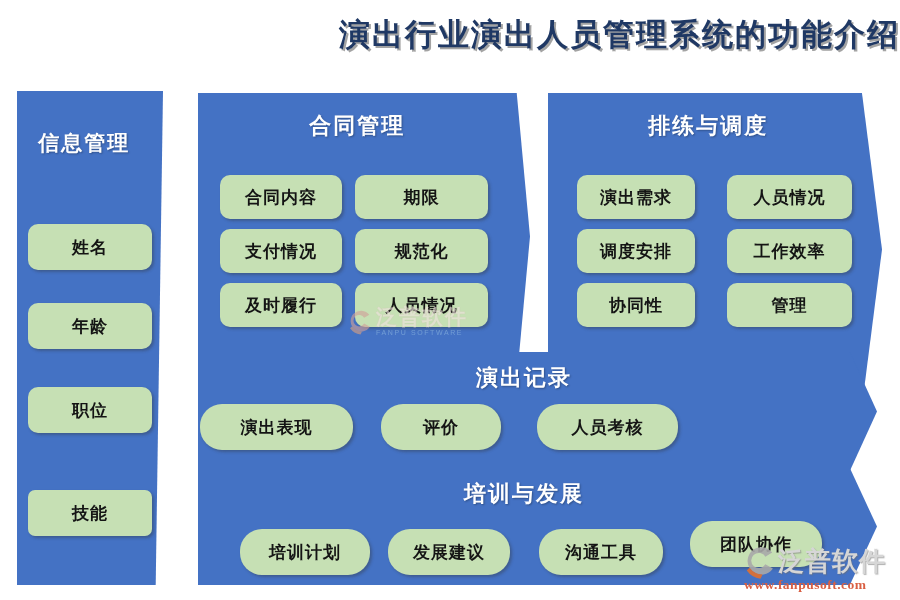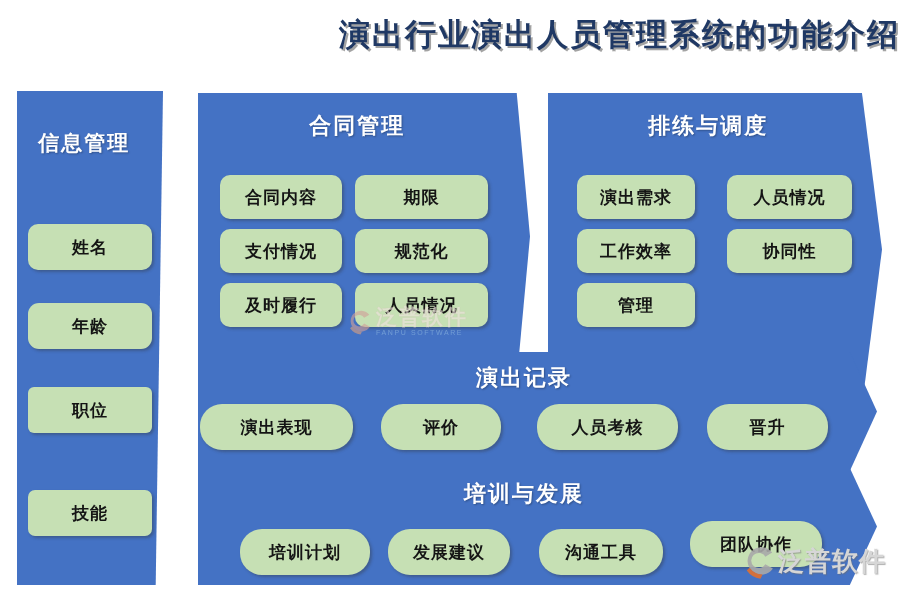--- a/index.html
+++ b/index.html
@@ -28,21 +28,21 @@
   .sidebar .sec-header { top:38px; width:92%; font-size:21px;text-align:center; }
 
   .node {
     background:#c6e0b4; border-radius:10px;
     display:flex; align-items:center; justify-content:center;
     font-size:17px; font-weight:bold; color:#141414;
     box-shadow:2px 2px 3px rgba(50,50,50,0.35);
     font-family:"Liberation Serif", serif; letter-spacing:1px;
   }
   .side-node { position:absolute; left:11px; width:124px; height:46px;text-align:right; }
-  .sn-1 { top:133px; } .sn-2 { top:212px;border-radius:11px; } .sn-3 { top:296px;border-radius:6px; } .sn-4 { top:399px;border-radius:7px; }
+  .sn-1 { top:133px; } .sn-2 { top:212px; } .sn-3 { top:296px; } .sn-4 { top:399px;border-radius:7px; }
 
   .grid { position:absolute; display:grid; }
   .grid .node { height:44px; }
   .grid-contract  { left:22px; top:82px; grid-template-columns:122px 133px; gap:10px 13px; }
   .grid-rehearsal { left:29px; top:82px; grid-template-columns:118px 125px; gap:10px 32px; }
 
   .band .node { position:absolute; height:46px; border-radius:22px; }
   .rec-1 { left:2px;   top:52px; width:153px; }
   .rec-2 { left:183px; top:52px; width:120px; }
   .rec-3 { left:339px; top:52px; width:141px; }
@@ -100,32 +100,32 @@
       <div class="node">及时履行</div>
       <div class="node">人员情况</div>
     </div>
   </div>
 
   <div class="shape sec-rehearsal">
     <div class="sec-header">排练与调度</div>
     <div class="grid grid-rehearsal">
       <div class="node">演出需求</div>
       <div class="node">人员情况</div>
+      <div class="node">调度安排</div>
       <div class="node">工作效率</div>
       <div class="node">协同性</div>
       <div class="node">管理</div>
     </div>
   </div>
 
   <div class="shape band sec-records">
     <div class="sec-header">演出记录</div>
     <div class="node rec-1">演出表现</div>
     <div class="node rec-2">评价</div>
     <div class="node rec-3">人员考核</div>
-    <div class="node rec-4">晋升</div>
   </div>
 
   <div class="shape band sec-training">
     <div class="sec-header">培训与发展</div>
     <div class="node trn-1">培训计划</div>
     <div class="node trn-2">发展建议</div>
     <div class="node trn-3">沟通工具</div>
     <div class="node trn-4">团队协作</div>
   </div>
 
@@ -141,15 +141,16 @@
   </div>
 
   <div class="wm-corner">
     <div class="row">
       <svg class="logo" viewBox="0 0 48 52">
         <path d="M41 13 A20 20 0 1 0 42 36 L31 30 A11 11 0 1 1 31 19 Z" fill="#a9a9a9"></path>
         <path d="M8 35 Q15 44 27 45 L24 51 Q11 49 4 39 Z" fill="#e2702f"></path>
       </svg>
       <span class="brand">泛普软件</span>
     </div>
+    <div class="url">www.fanpusoft.com</div>
   </div>
 
 </div>
 
 </body></html>

